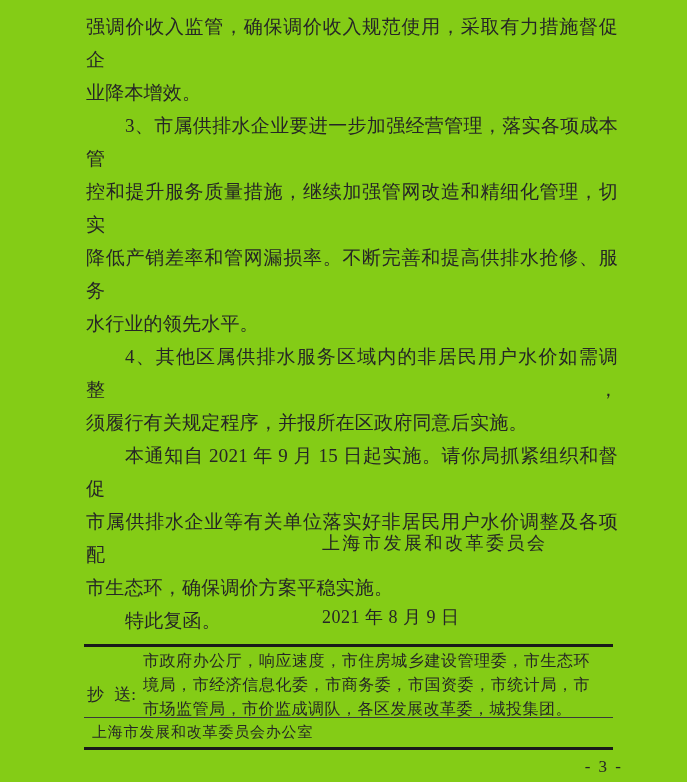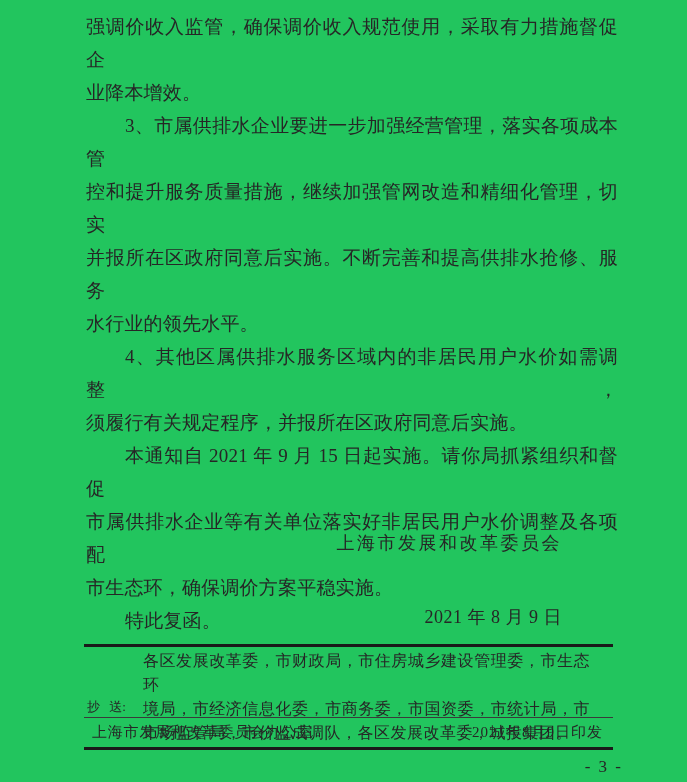--- a/index.html
+++ b/index.html
@@ -1,21 +1,21 @@
 <!DOCTYPE html>
 <html><head>
 <meta charset="utf-8">
 <title>Document</title>
 <style>
   html, body { margin: 0; padding: 0; background: #ffffff; }
   .page {
     position: relative;
     width: 687px;
     height: 782px;
-    background: #22c55e;
+    background: #84cc16;
     overflow: hidden;
     font-family: "Liberation Serif", "DejaVu Serif", serif;
     color: #262626;
   }
 
   
   .doc-body {
     position: absolute;
     left: 86px;
     top: 10px;
@@ -31,21 +31,21 @@
     text-align-last: justify;
   }
   .line.indent { text-indent: 39px; }
 
   
   .signature {
     position: absolute;
     left: 322px;
     top: 527px;
     width: 240px;
-    text-align: right;
+    text-align: left;
     font-size: 18px;
     line-height: 33px;
   }
   .sig-org { letter-spacing: 2.5px; }
   .sig-date { letter-spacing: 0.5px; margin-top: 41px; }
 
   
   .rule {
     position: absolute;
     left: 84px;
@@ -60,21 +60,21 @@
     position: absolute;
     left: 84px;
     top: 649px;
     width: 529px;
     display: flex;
     align-items: center;
   }
   .cc-label {
     width: 59px;
     flex: 0 0 59px;
-    font-size: 13px;
+    font-size: 17px;
     padding-left: 3px;
     box-sizing: border-box;
     white-space: nowrap;
     word-spacing: 6px;
     margin-top: 19px;
   }
   .cc-lines {
     width: 447px;
     flex: 0 0 447px;
     font-size: 16px;
@@ -111,50 +111,49 @@
 </head>
 <body>
 
 <div class="page">
 
   <div class="doc-body">
     <div class="line full">强调价收入监管，确保调价收入规范使用，采取有力措施督促企</div>
     <div class="line">业降本增效。</div>
     <div class="line full indent">3、市属供排水企业要进一步加强经营管理，落实各项成本管</div>
     <div class="line full">控和提升服务质量措施，继续加强管网改造和精细化管理，切实</div>
-    <div class="line full">并报所在区政府同意后实施。不断完善和提高供排水抢修、服务</div>
+    <div class="line full">降低产销差率和管网漏损率。不断完善和提高供排水抢修、服务</div>
     <div class="line">水行业的领先水平。</div>
     <div class="line full indent">4、其他区属供排水服务区域内的非居民用户水价如需调整，</div>
     <div class="line">须履行有关规定程序，并报所在区政府同意后实施。</div>
     <div class="line full indent">本通知自 2021 年 9 月 15 日起实施。请你局抓紧组织和督促</div>
     <div class="line full">市属供排水企业等有关单位落实好非居民用户水价调整及各项配</div>
     <div class="line">市生态环，确保调价方案平稳实施。</div>
     <div class="line indent">特此复函。</div>
   </div>
 
   <div class="signature">
     <div class="sig-org">上海市发展和改革委员会</div>
     <div class="sig-date">2021 年 8 月 9 日</div>
   </div>
 
   <div class="rule rule-top"></div>
 
   <div class="cc-block">
     <div class="cc-label">抄 送:</div>
     <div class="cc-lines">
-      <div class="cc-line full">各区发展改革委，市财政局，市住房城乡建设管理委，市生态环</div>
+      <div class="cc-line full">市政府办公厅，响应速度，市住房城乡建设管理委，市生态环</div>
       <div class="cc-line full">境局，市经济信息化委，市商务委，市国资委，市统计局，市</div>
       <div class="cc-line">市场监管局，市价监成调队，各区发展改革委，城投集团。</div>
     </div>
   </div>
 
   <div class="rule rule-mid"></div>
 
   <div class="office-row">
     <span class="office-name">上海市发展和改革委员会办公室</span>
-    <span class="print-date">2021年8月9日印发</span>
   </div>
 
   <div class="rule rule-bottom"></div>
 
   <div class="page-number">- 3 -</div>
 
 </div>
 
 </body></html>

